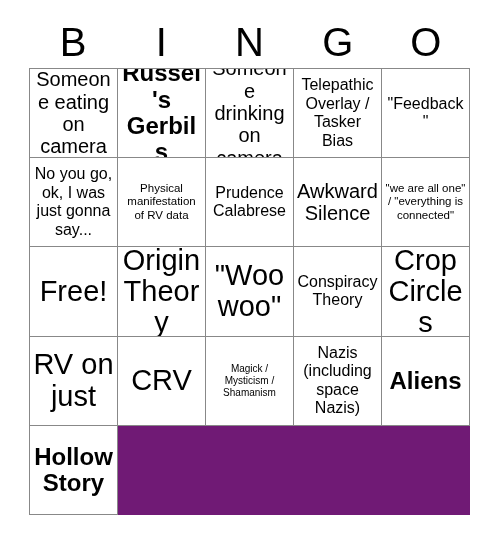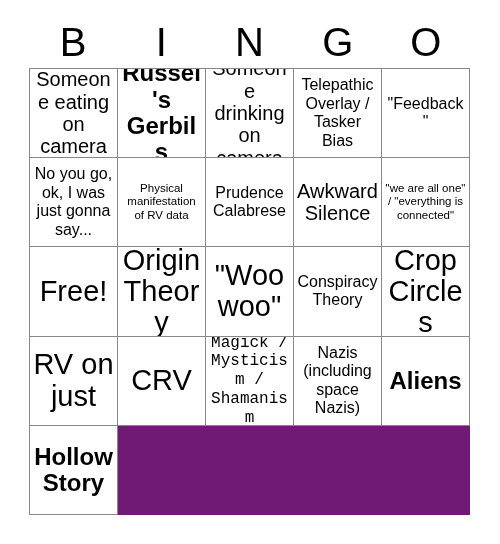--- a/index.html
+++ b/index.html
@@ -81,21 +81,21 @@
     word-wrap: break-word;
     overflow-wrap: break-word;
     hyphens: none;
   }
 
   
   .sz-xxl .cell-text { font-size: 29px; line-height: 1.08; }
   .sz-xl  .cell-text { font-size: 24px; line-height: 1.10; font-weight: bold; }
   .sz-lg  .cell-text { font-size: 20px; line-height: 1.12; }
   .sz-md  .cell-text { font-size: 16px; line-height: 1.16; }
-  .sz-sm  .cell-text { font-size: 16px; line-height: 1.18; font-family: Liberation Mono, monospace; }
+  .sz-sm  .cell-text { font-size: 10px; line-height: 1.18; }
   .sz-xs  .cell-text { font-size: 11.5px; line-height: 1.20; }
 </style>
 </head>
 <body>
 
 <div class="card">
 
   <div class="bingo-header">
       <span class="letter">B</span>
       <span class="letter">I</span>

